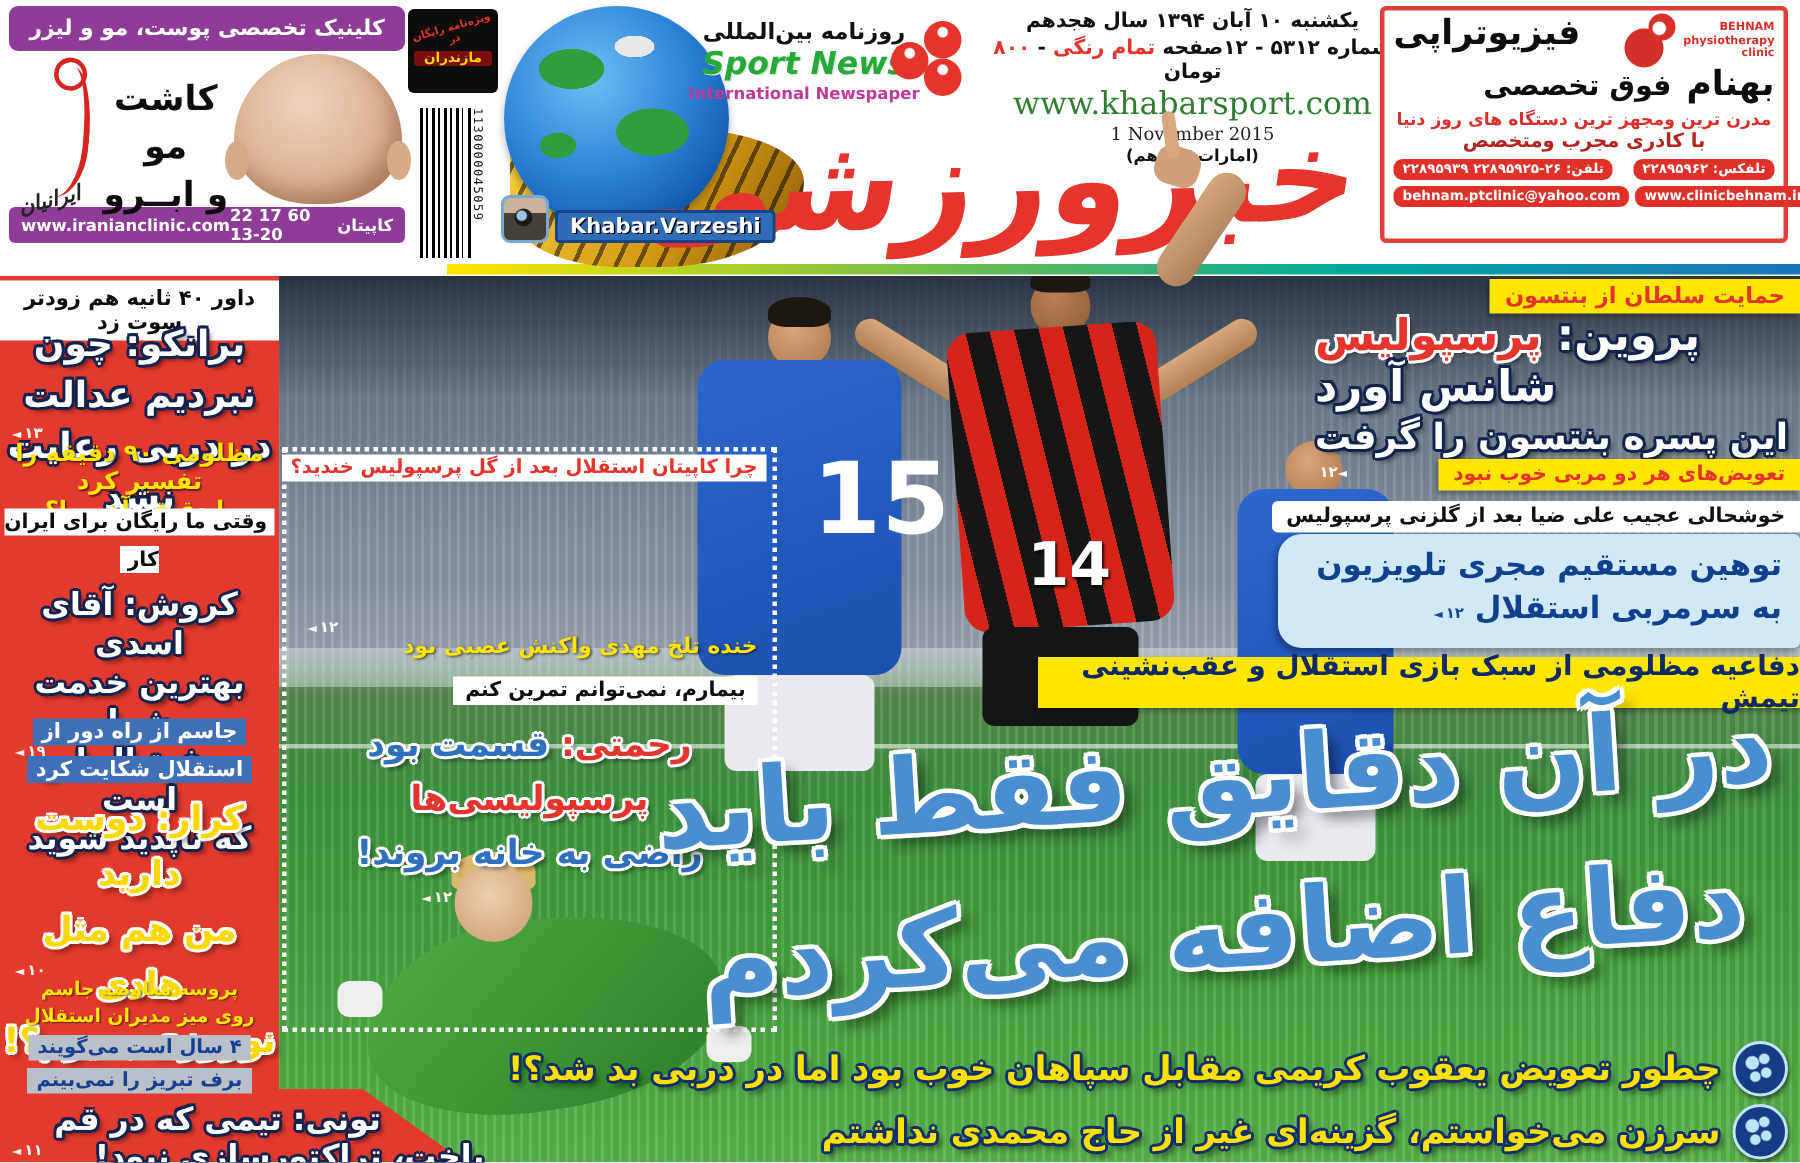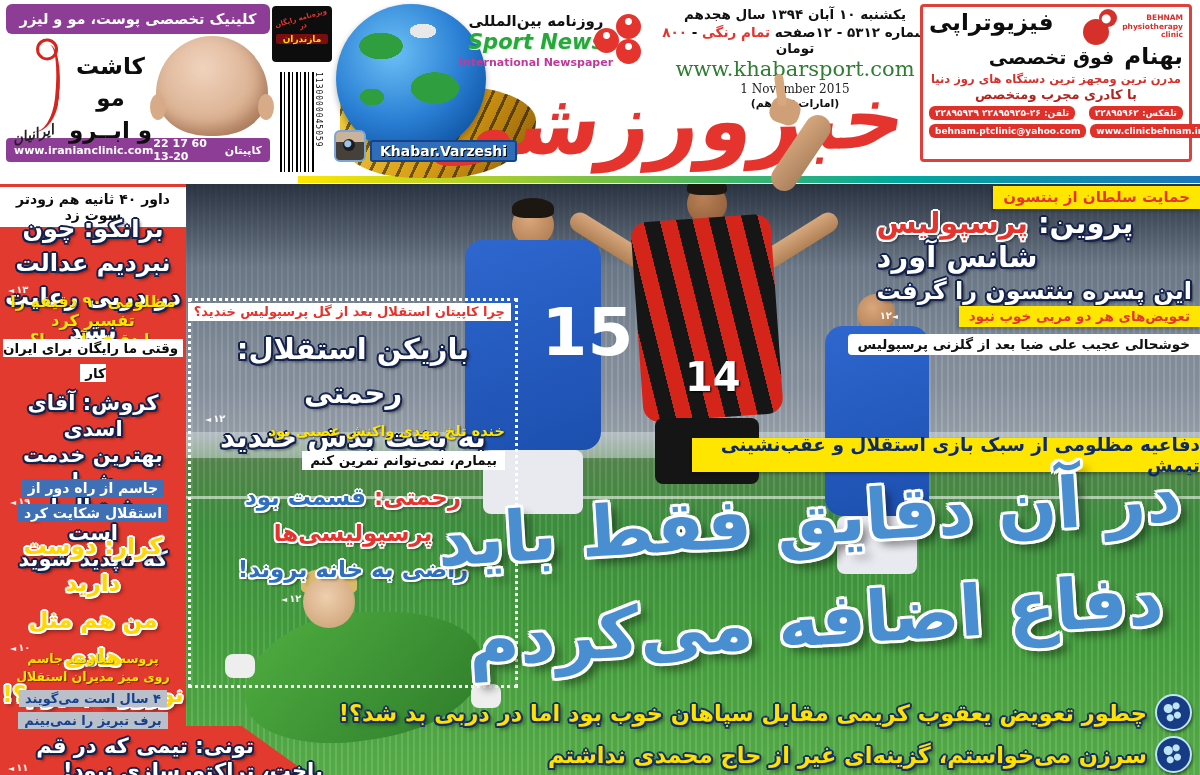--- a/index.html
+++ b/index.html
@@ -405,29 +405,29 @@
     <div class="l1"><span class="o-navy">پروین:</span> <span class="o-white-red">پرسپولیس</span></div>
     <div class="l2 o-navy">شانس آورد</div>
     <div class="l3 o-navy">این پسره بنتسون را گرفت</div>
   </div>
   <div class="rc-pm pm">۱۲</div>
 
   <div class="rc-badge rc-badge2 rtl">تعویض‌های هر دو مربی خوب نبود</div>
 
   <div class="rc-strip1 rtl">خوشحالی عجیب علی ضیا بعد از گلزنی پرسپولیس</div>
 
+  <div class="rc-bluebox rtl">
+    <div class="t">توهین مستقیم مجری تلویزیون</div>
+    <div class="t"><span>به سرمربی استقلال</span> <span class="pm">۱۲</span></div>
+  </div>
 
   <div class="ystrip rtl">دفاعیه مظلومی از سبک بازی استقلال و عقب‌نشینی تیمش</div>
 
   <div class="dotbox rtl">
     <div class="db-strip1">چرا کاپیتان استقلال بعد از گل پرسپولیس خندید؟</div>
-    <div class="db-h1 o-navy">
-      <div>بازیکن استقلال: رحمتی</div>
-      <div>به بخت بدش خندید</div>
-    </div>
     <div class="db-pm1 pm">۱۲</div>
     <div class="db-sub1">خنده تلخ مهدی واکنش عصبی بود</div>
     <div class="db-strip2">بیمارم، نمی‌توانم تمرین کنم</div>
     <div class="db-q">
       <div><span class="o-white-red">رحمتی:</span> <span class="o-white-blue">قسمت بود</span></div>
       <div class="o-white-red">پرسپولیسی‌ها</div>
       <div class="o-white-blue">راضی به خانه بروند!</div>
     </div>
     <div class="db-pm2 pm">۱۲</div>
   </div>

